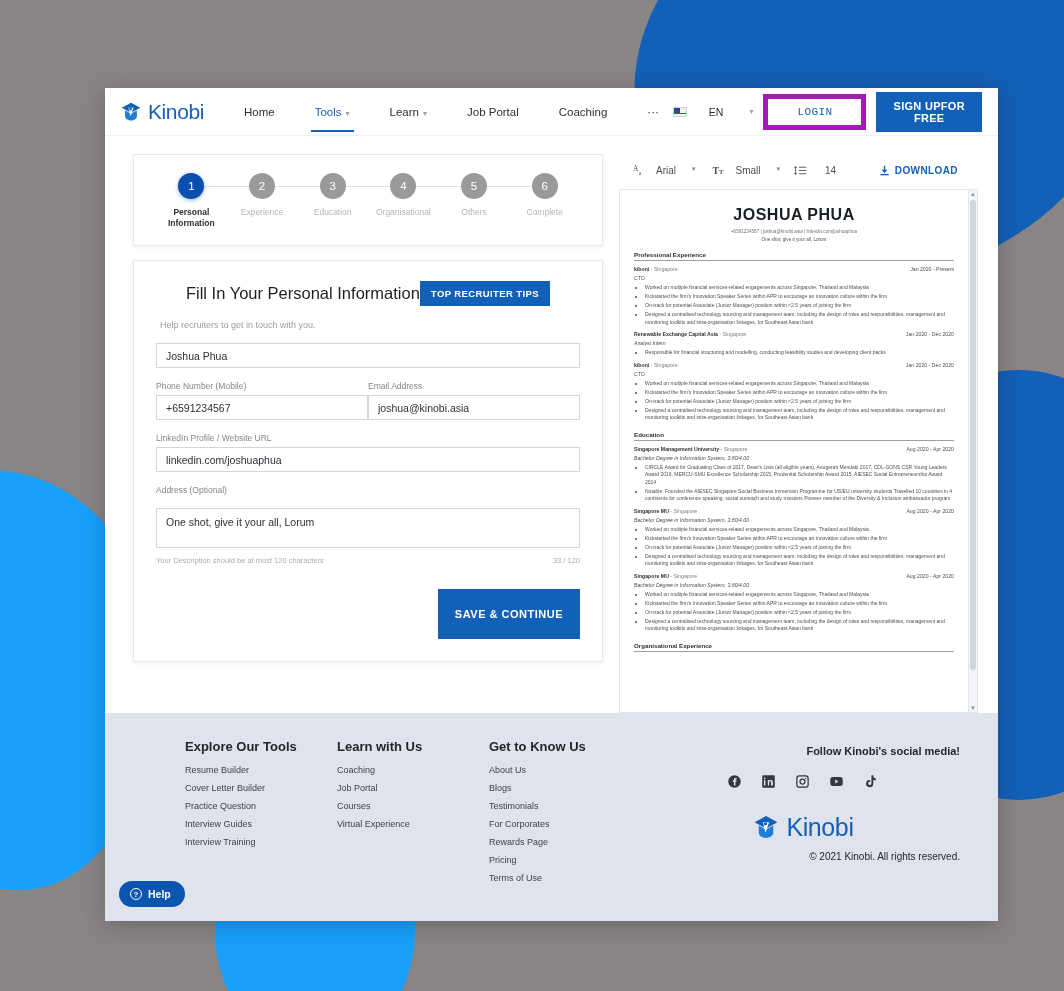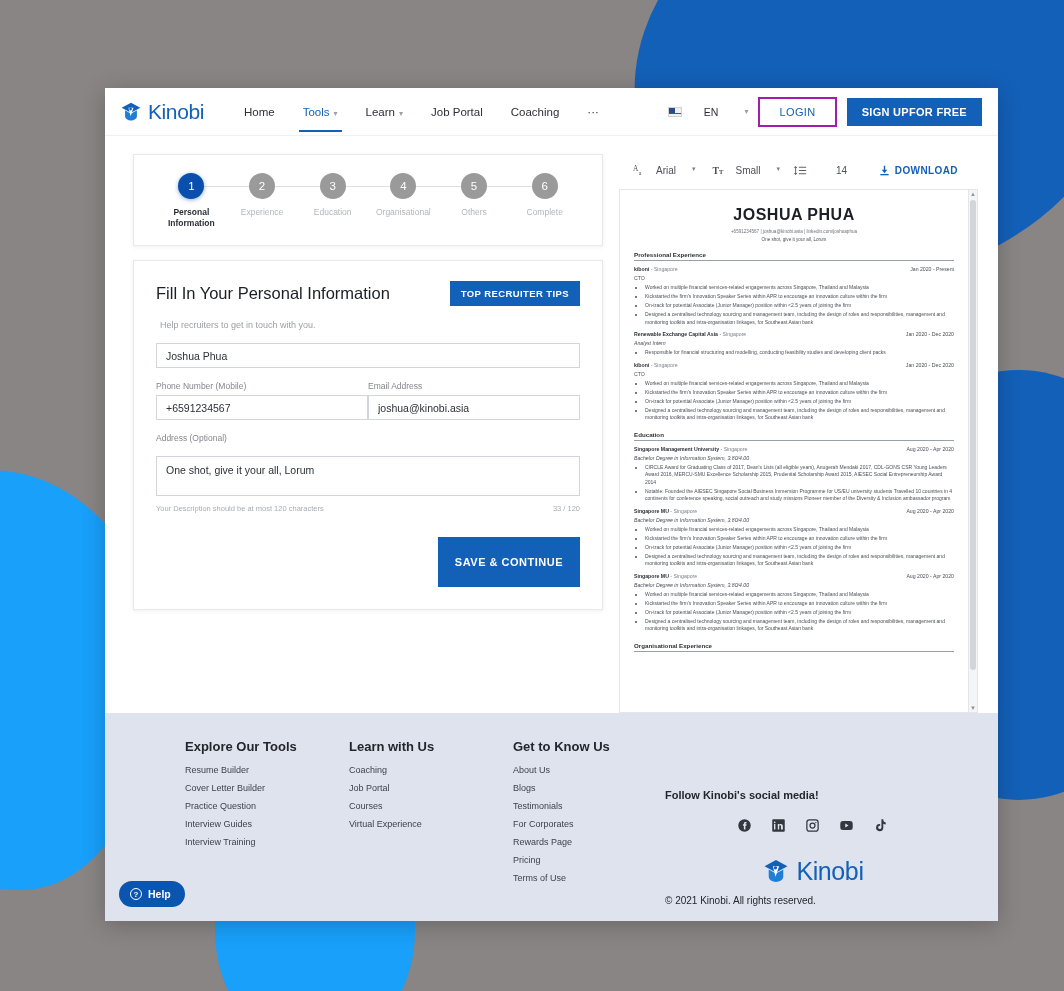--- a/index.html
+++ b/index.html
@@ -45,21 +45,21 @@
   }
 
   
   .navbar {
     height: 48px; background: #fff; display: flex; align-items: center;
     padding: 0 16px 0 14px; border-bottom: 1px solid #eef0f3; flex: 0 0 auto;
   }
   .brand { display: flex; align-items: center; gap: 5px; margin-right: 26px; }
   .brand-mark { width: 24px; height: 22px; position: relative; }
   .brand-name { font-size: 21px; color: #1360b8; letter-spacing: -.4px; }
-  .nav-links { display: flex; align-items: center; gap: 0; }
+  .nav-links { display: flex; align-items: center; gap: 12px; }
   .nav-link {
     font-size: 11.5px; color: #2b3137; padding: 15px 14px 14px;
     position: relative; white-space: nowrap; cursor: pointer;
   }
   .nav-link.active { color: #1360b8; }
   .nav-link.active::after {
     content: ""; position: absolute; left: 10px; right: 10px; bottom: 0;
     height: 2px; background: #1360b8;
   }
   .caret { font-size: 8px; color: #9aa1a8; margin-left: 4px; }
@@ -70,22 +70,22 @@
     border: 1px solid #cfd4d9; position: relative; overflow: hidden;
   }
   .flag::before {
     content: ""; position: absolute; left: 0; top: 0; width: 6px; height: 5px; background: #2a4a8b;
   }
   .flag::after {
     content: ""; position: absolute; left: 0; top: 5px; right: 0; height: 1.5px;
     background: #c23; box-shadow: 0 3px 0 #c23;
   }
   .btn-login {
-    border: 2px solid #a21caf; color: #1360b8; background: #fff;
-    font-size: 11px; padding: 7px 19px; letter-spacing: .4px; cursor: pointer;
+    border: 5px solid #a21caf; color: #1360b8; background: #fff;
+    font-size: 11px; padding: 7px 29px; letter-spacing: .4px; cursor: pointer; font-family: Liberation Mono, monospace;
   }
   .btn-signup {
     border: none; background: #1360b8; color: #fff;
     font-size: 11px; padding: 8px 15px; letter-spacing: .3px; font-weight: bold; cursor: pointer;
   }
 
   
   .page {
     flex: 1 1 auto; background: #fff; display: flex; gap: 16px;
     padding: 18px 20px 0 28px; overflow: hidden;
@@ -112,21 +112,21 @@
     line-height: 1.3;
   }
   .step.active .step-label { color: #2b3137; font-weight: bold; }
   .step-line {
     position: absolute; top: 13px; height: 1px; background: #dcdfe3; z-index: 1;
     left: 48px; right: 48px;
   }
 
   
   .form { padding: 20px 22px 22px; }
-  .form-head { display: flex; align-items: center; justify-content: space-between; }
+  .form-head { display: flex; align-items: center; justify-content: center; }
   .form-title { font-size: 16.5px; color: #1b2026; font-weight: normal; }
   .btn-tips {
     background: #1360b8; color: #fff; border: none; font-size: 9.5px;
     font-weight: bold; letter-spacing: .4px; padding: 7px 11px; cursor: pointer;
   }
   .form-sub { font-size: 9px; color: #9a9fa5; margin: 14px 0 0 4px; }
   .field { margin-top: 13px; }
   .flabel { font-size: 8.5px; color: #82878d; margin-bottom: 4px; display: block; }
   .fin {
     width: 100%; border: 1px solid #d2d6da; background: #fff; height: 25px;
@@ -154,21 +154,21 @@
   .rtoolbar {
     display: flex; align-items: center; gap: 0; padding: 10px 4px 12px 14px;
     font-size: 10px; color: #4a5057;
   }
   .tb-icon { font-size: 12px; color: #4a5057; display: inline-flex; align-items: center; }
   .tb-sel {
     display: flex; gap: 16px; font-size: 10px; color: #4a5057;
     margin-left: 10px; cursor: pointer;
   }
   .tb-arrow { font-size: 7px; color: #7d838a; }
-  .tb-num { font-size: 10px; color: #4a5057; margin-left: 29px; }
+  .tb-num { font-size: 10px; color: #4a5057; margin-left: 18px; }
   .tb-dl {
     margin-left: auto; margin-right: 16px; color: #1360b8; font-size: 10px;
     font-weight: bold; letter-spacing: .4px; display: flex; align-items: center; gap: 5px;
     cursor: pointer;
   }
   .rdoc-wrap { flex: 1 1 auto; position: relative; overflow: hidden; display: flex; }
   .rdoc {
     flex: 1 1 auto; background: #fff; border: 1px solid #e4e6ea;
     padding: 16px 14px 14px; overflow: hidden; font-size: 5px; color: #3a4046;
   }
@@ -196,28 +196,28 @@
     background: #d2d5d9; border-radius: 4px;
   }
   .sb-arrow { position: absolute; left: 0; right: 0; text-align: center; font-size: 6px; color: #8d9298; }
   .sb-arrow.up { top: 1px; } .sb-arrow.down { bottom: 1px; }
 
   
   .footer {
     background: #dfe3ed; flex: 0 0 auto; height: 208px;
     display: flex; padding: 26px 38px 0 80px; position: relative;
   }
-  .fcols { display: flex; gap: 12px; flex: 0 0 460px; }
+  .fcols { display: flex; gap: 0; flex: 0 0 460px; }
   .fcol { width: 152px; }
   .fcol h4 { font-size: 13px; color: #22272c; font-weight: bold; margin-bottom: 11px; }
   .fcol a {
     display: block; font-size: 9px; color: #3d434a; text-decoration: none;
     margin-bottom: 8px; cursor: pointer;
   }
-  .fright { flex: 1 1 auto; text-align: left; padding-top: 6px; margin-top: 44px; }
+  .fright { flex: 1 1 auto; text-align: right; padding-top: 6px; }
   .fsocial-title { font-size: 11px; color: #22272c; font-weight: bold; }
   .fsocial { display: flex; justify-content: center; gap: 19px; margin-top: 17px; }
   .fsocial svg { width: 15px; height: 15px; fill: #33383e; cursor: pointer; }
   .fbrand { display: flex; align-items: center; justify-content: center; gap: 5px; margin-top: 24px; }
   .fbrand .brand-name { font-size: 25px; }
   .fcopy { font-size: 10px; color: #22272c; margin-top: 9px; }
 
   .help-btn {
     position: absolute; left: 14px; bottom: 14px; background: #0a55b0; color: #fff;
     border-radius: 20px; padding: 7px 14px 7px 11px; font-size: 10.5px; font-weight: bold;
@@ -318,20 +318,24 @@
           <div class="field">
             <label class="flabel">Phone Number (Mobile)</label>
             <input class="fin" value="+6591234567" style="">
           </div>
           <div class="field">
             <label class="flabel">Email Address</label>
             <input class="fin" value="joshua@kinobi.asia" style="">
           </div>
         </div>
 
+        <div class="field">
+          <label class="flabel">LinkedIn Profile / Website URL</label>
+          <input class="fin" value="linkedin.com/joshuaphua" style="">
+        </div>
 
         <div class="field">
           <label class="flabel">Address (Optional)</label>
         </div>
 
         <div class="field">
           <textarea class="fta" style="">One shot, give it your all, Lorum</textarea>
           <div class="helprow">
             <span class="helptext">Your Description should be at most 120 characters</span>
             <span class="counter">33 / 120</span>

